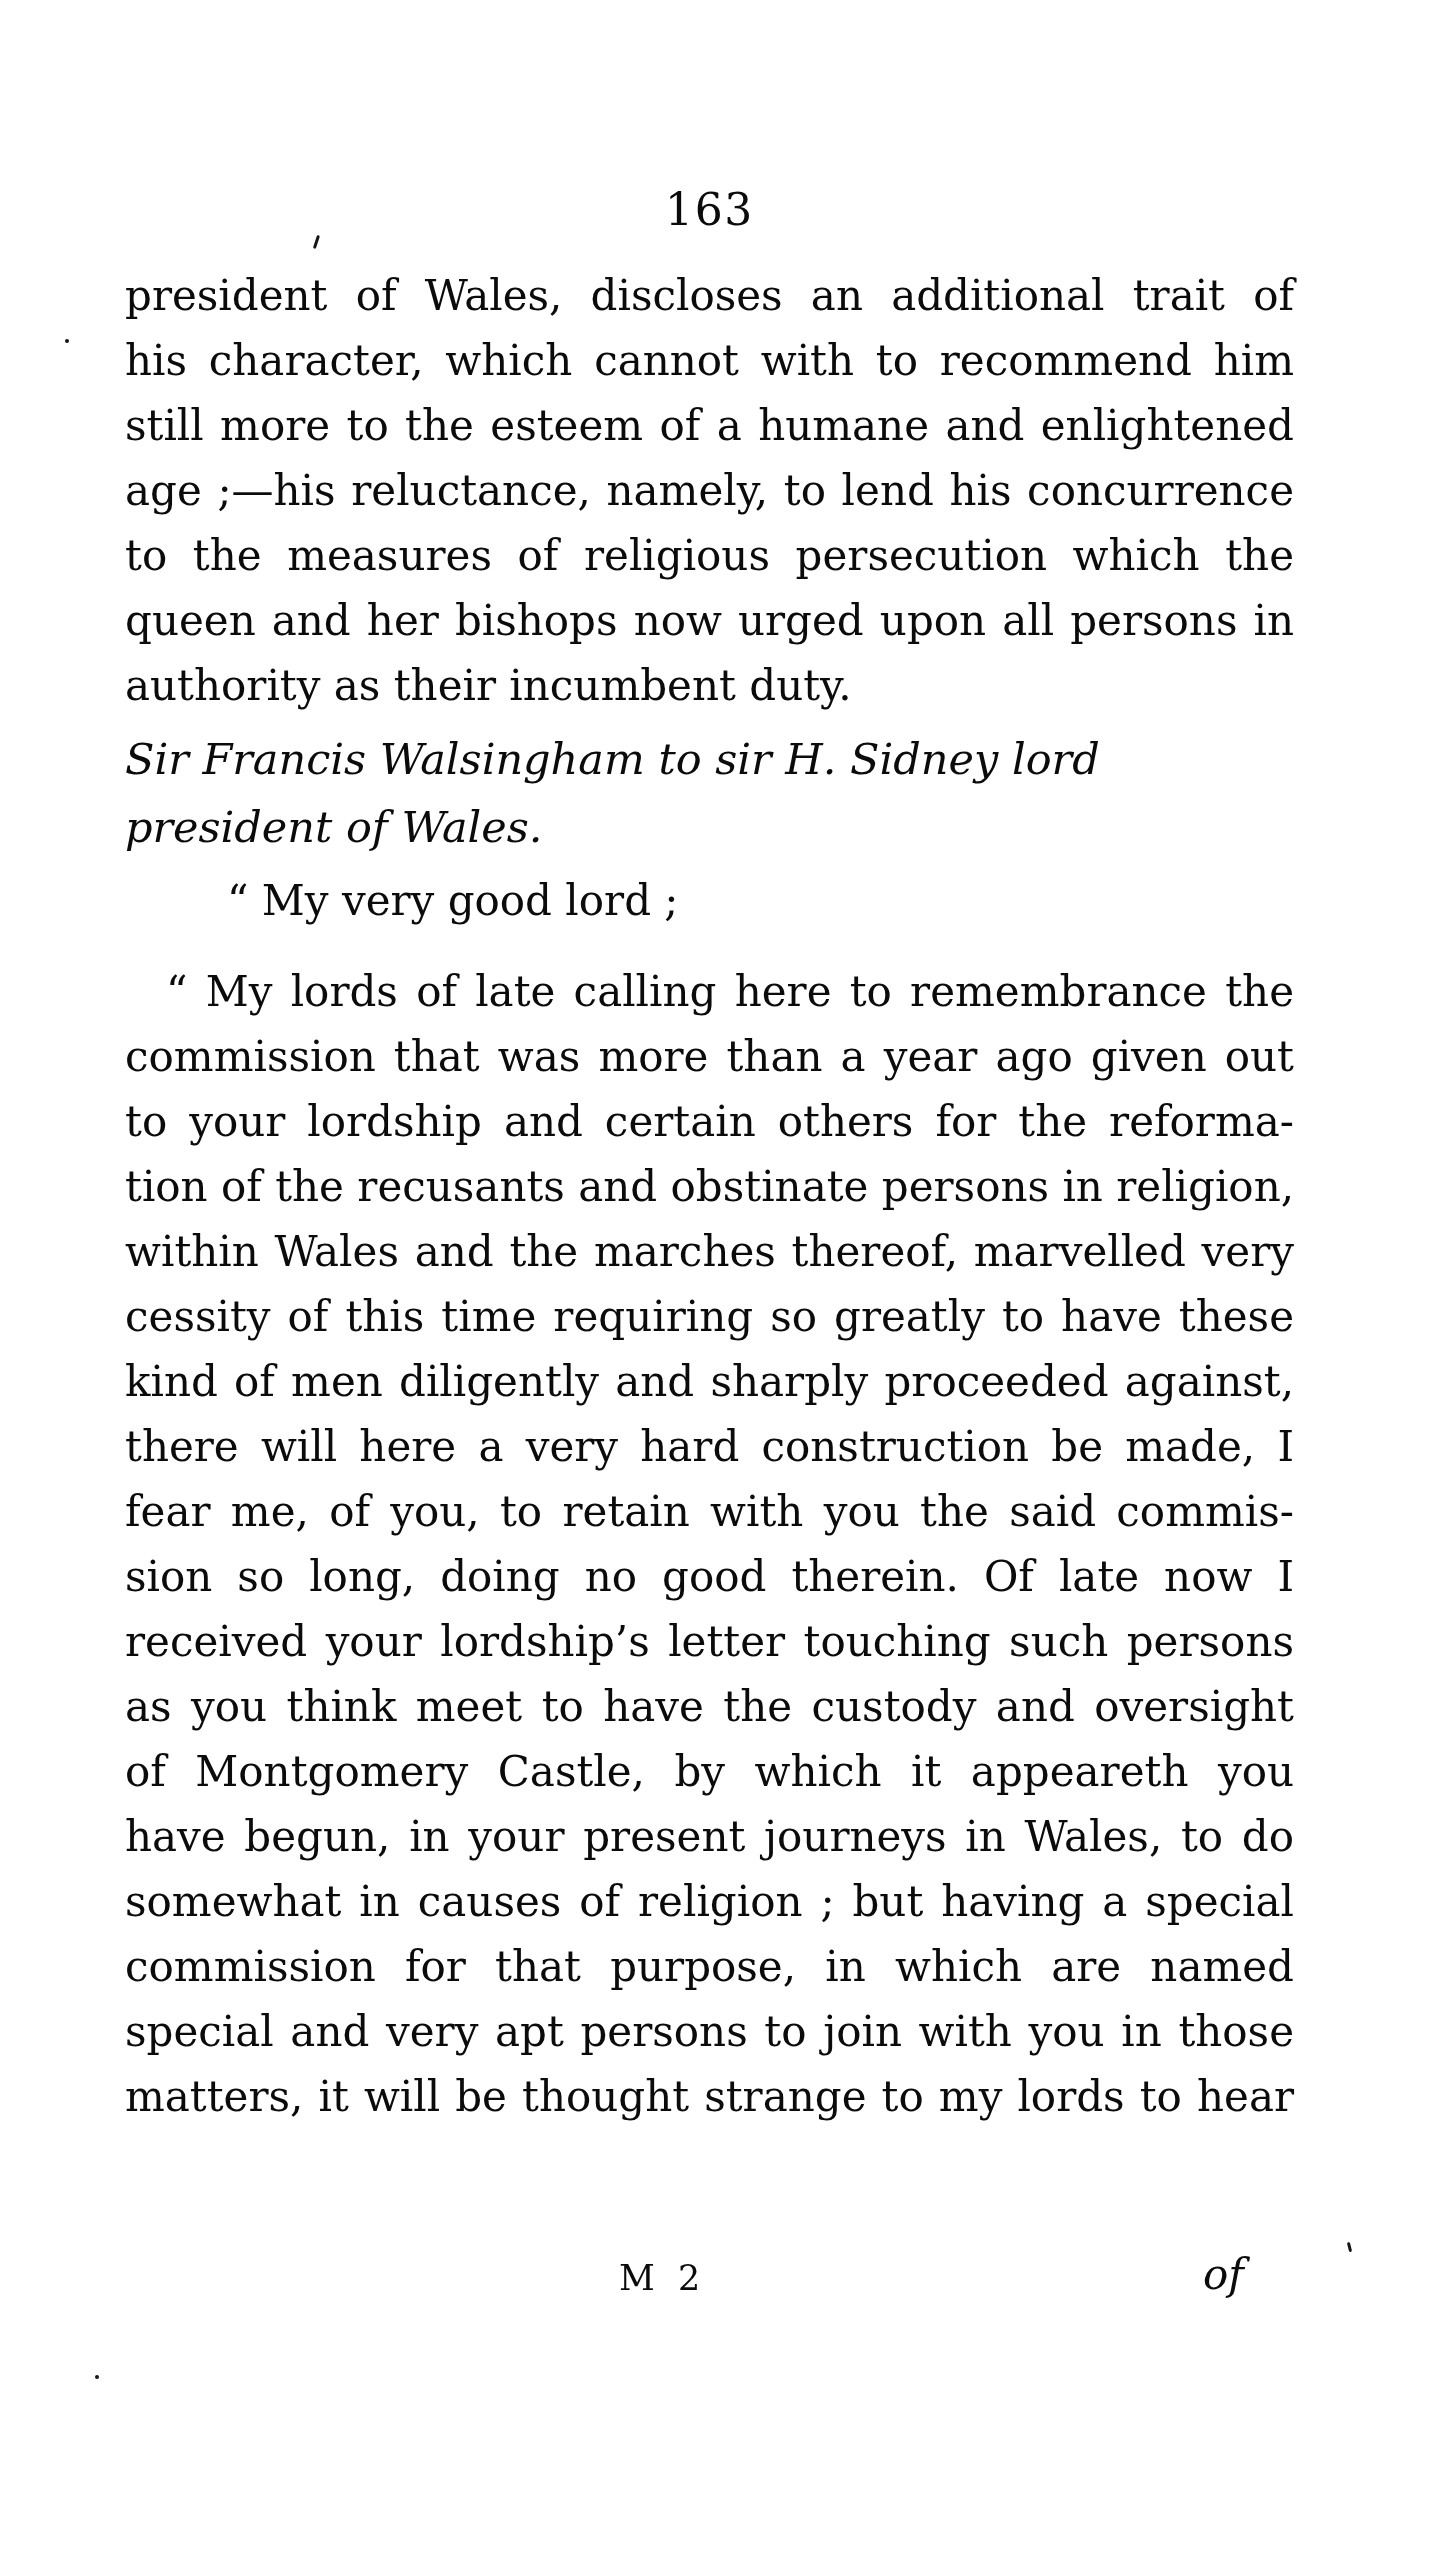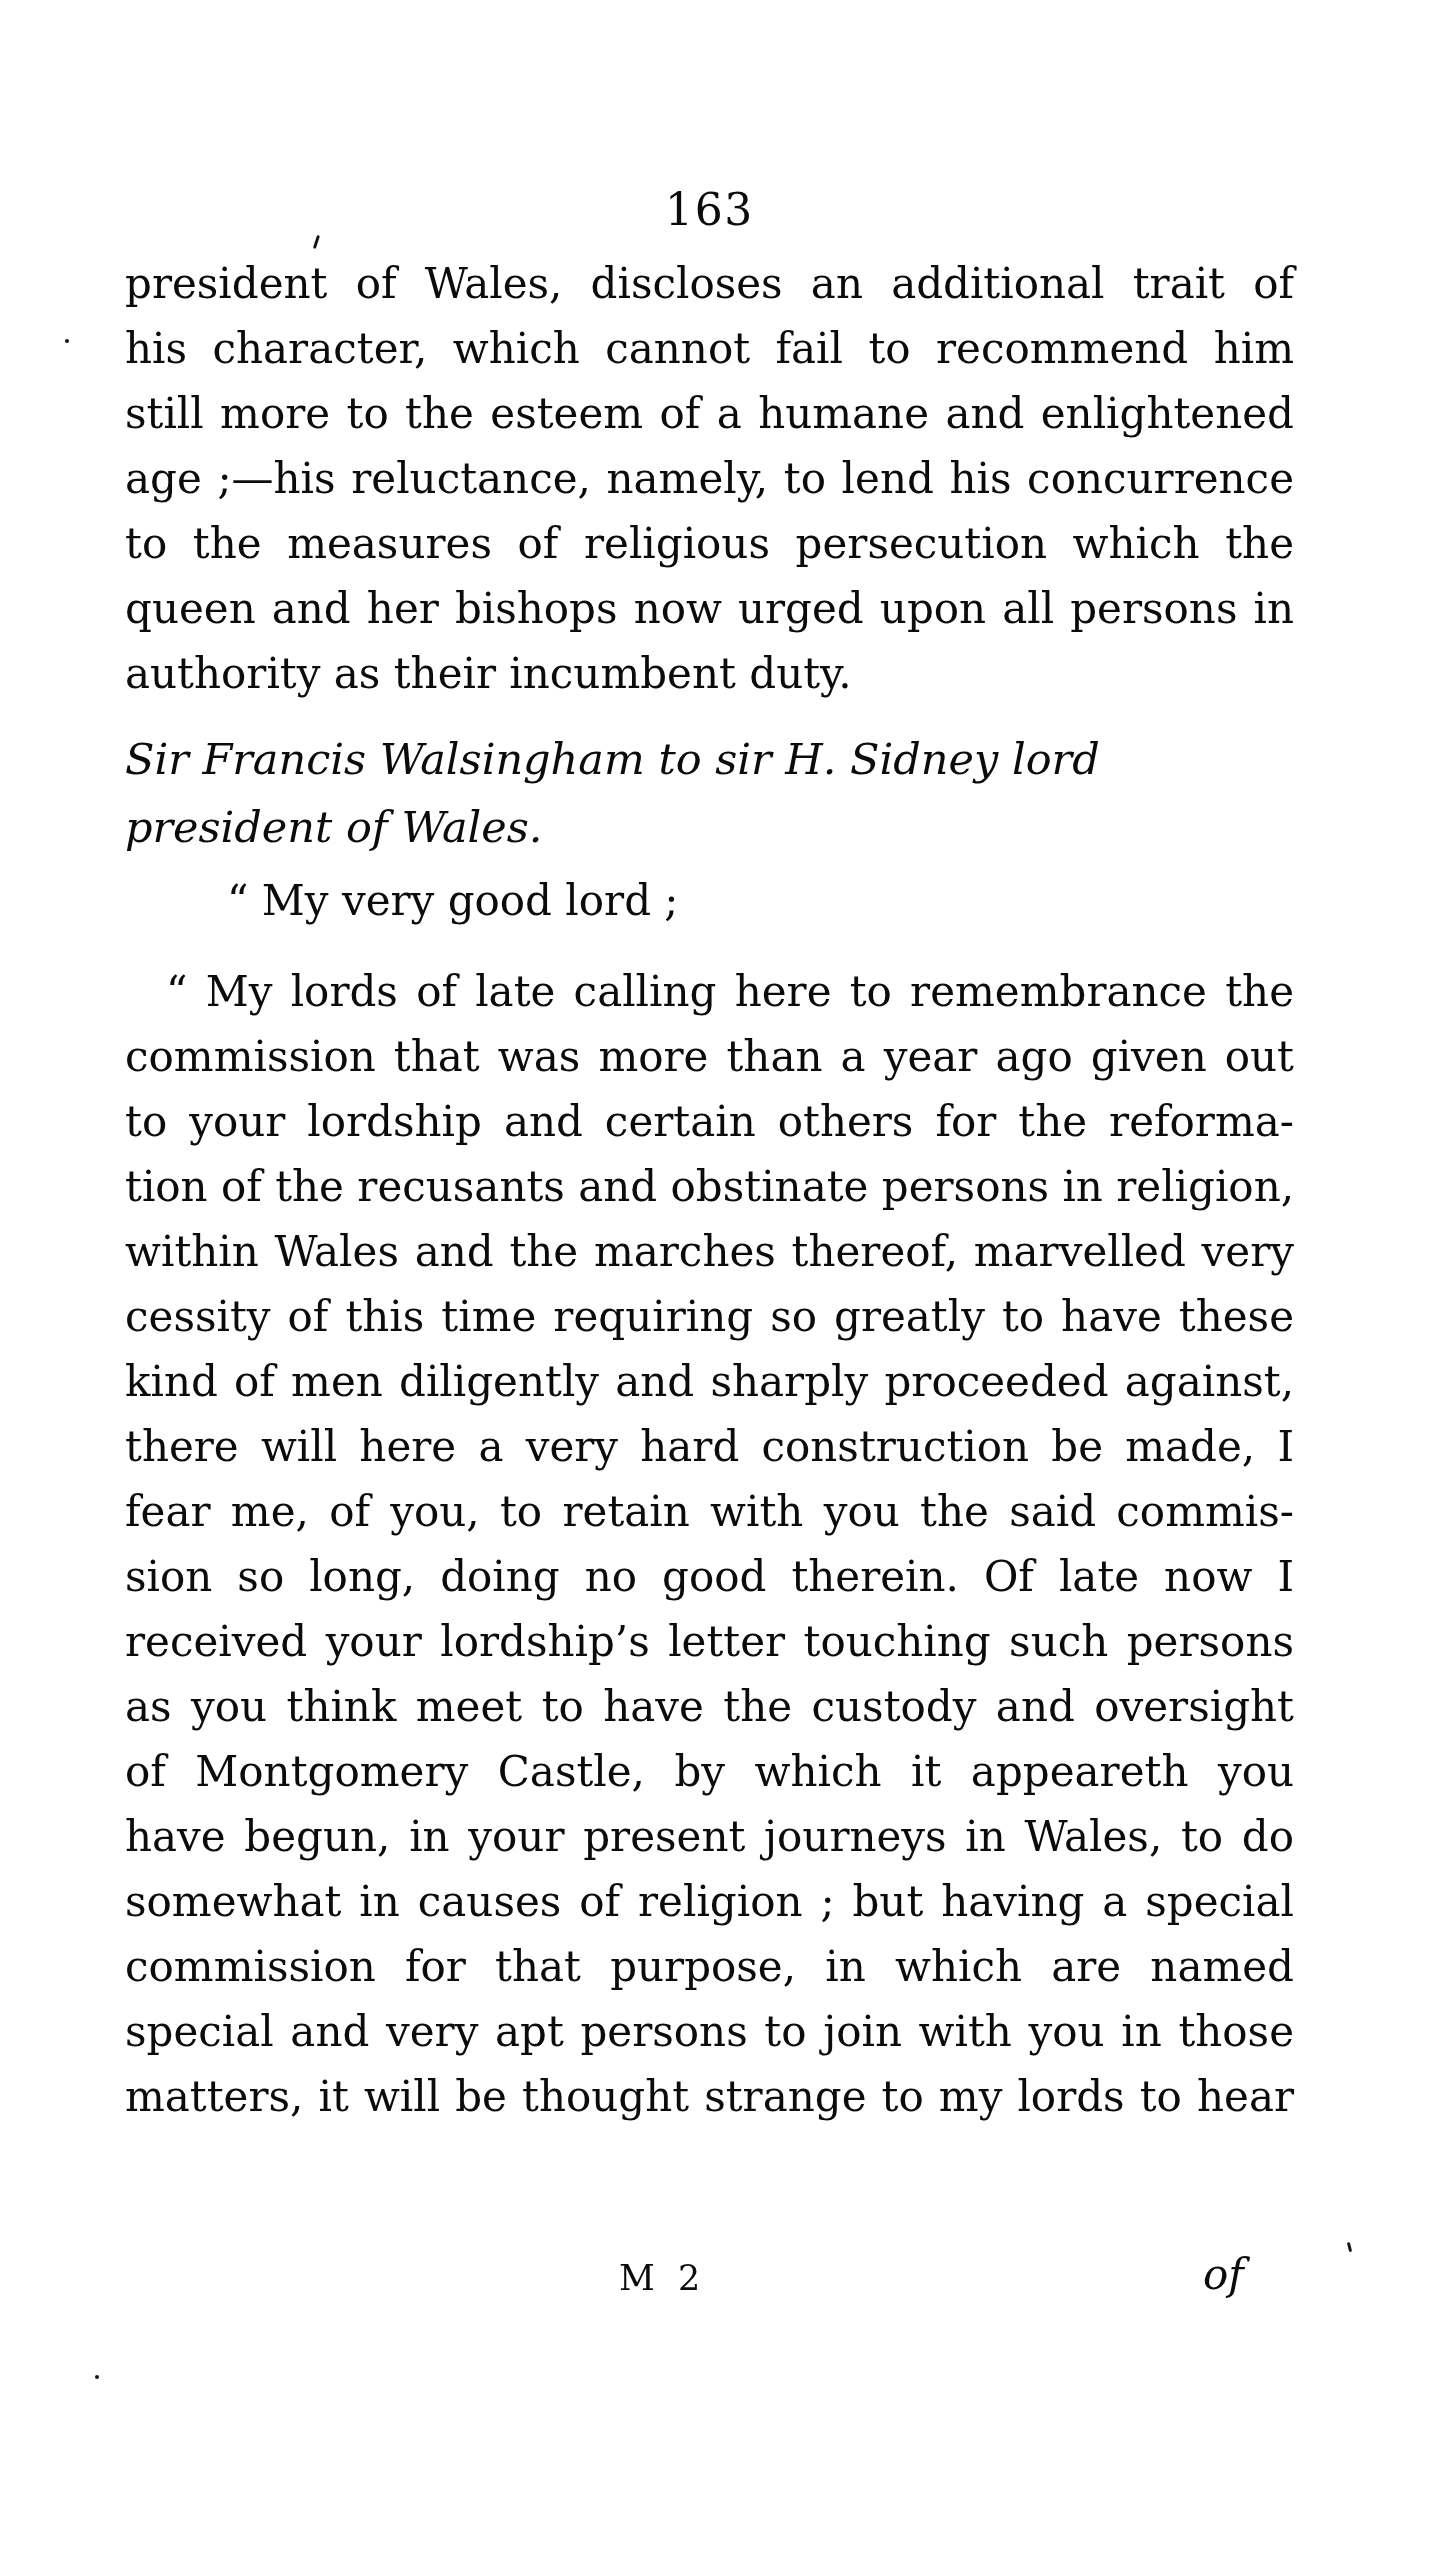--- a/index.html
+++ b/index.html
@@ -26,21 +26,21 @@
     line-height: 48px;
     letter-spacing: 1.7px;
   }
   .text-block {
     position: absolute;
     left: 125px;
     width: 1169px;
     font-size: 42px;
     line-height: 65px;
   }
-  .opening-paragraph { top: 251px; }
+  .opening-paragraph { top: 263px; }
   .letter-heading    { top: 725px; font-style: italic; font-size: 43px; line-height: 68px; }
   .salutation-block  { top: 868px; }
   .letter-body       { top: 959px; }
 
   .jline {
     text-align: justify;
     text-align-last: justify;
     white-space: nowrap;
     height: 65px;
   }
@@ -95,21 +95,21 @@
 </style>
 </head>
 <body>
 
 <div class="page">
 
   <div class="page-number">163</div>
 
   <div class="text-block opening-paragraph">
     <div class="jline">president of Wales, discloses an additional trait of</div>
-    <div class="jline">his character, which cannot fail to recommend him</div>
+    <div class="jline">his character, which cannot with to recommend him</div>
     <div class="jline">still more to the esteem of a humane and enlightened</div>
     <div class="jline">age ;—his reluctance, namely, to lend his concurrence</div>
     <div class="jline">to the measures of religious persecution which the</div>
     <div class="jline">queen and her bishops now urged upon all persons in</div>
     <div class="lline">authority as their incumbent duty.</div>
   </div>
 
   <div class="text-block letter-heading">
     <div class="cline">Sir Francis Walsingham to sir H. Sidney lord</div>
     <div class="cline">president of Wales.</div>

